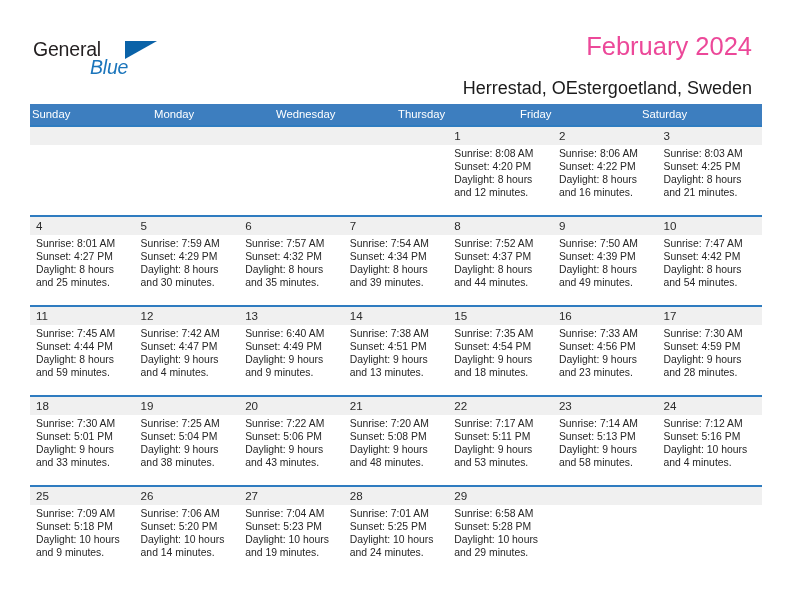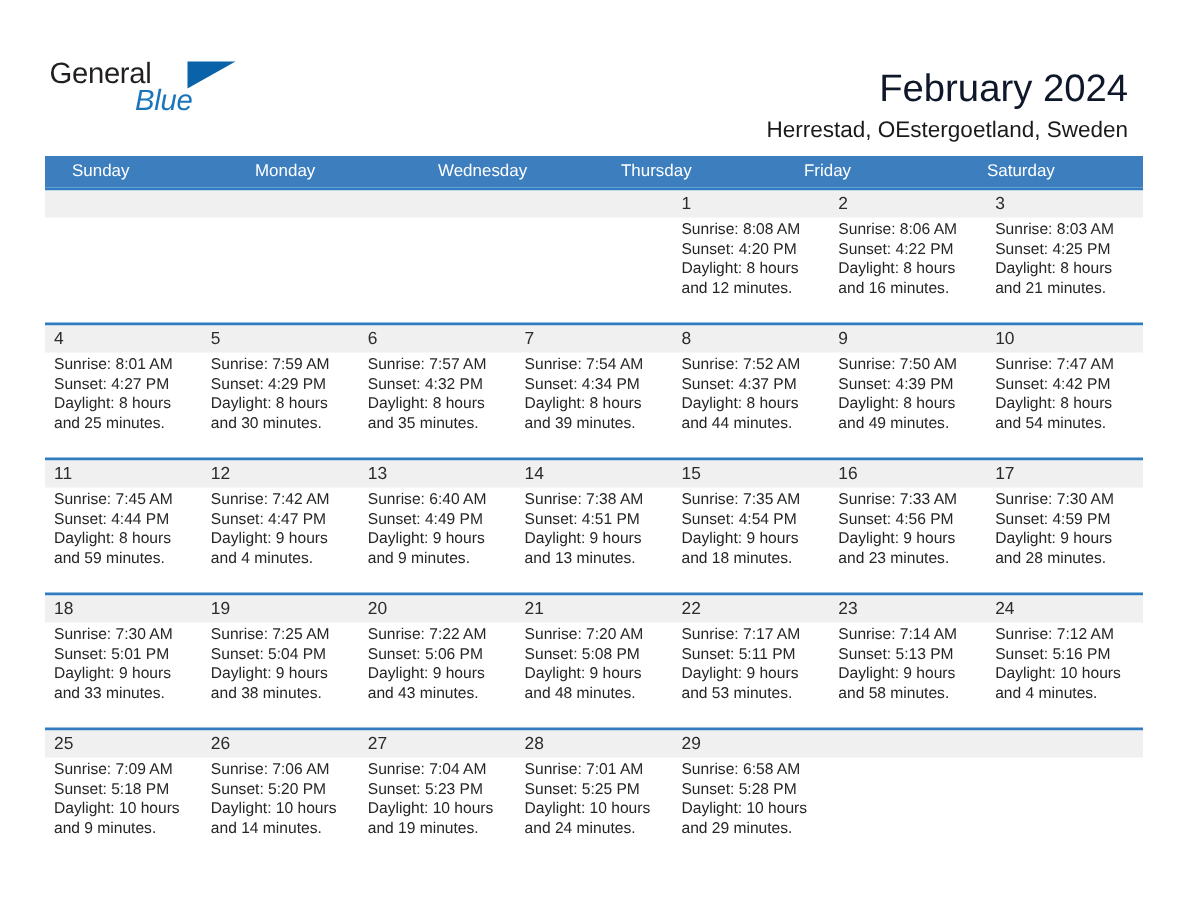--- a/index.html
+++ b/index.html
@@ -64,31 +64,30 @@
     height: 0;
     border-left: 32px solid #0a62a8;
     border-bottom: 18px solid transparent;
   }
 
   .title {
     position: absolute;
     right: 40px;
     top: 32px;
     font-size: 25.5px;
-    color: #0f172a;
+    color: #ec4899;
     text-align: center;
     white-space: nowrap;
     font-family: "Liberation Sans", sans-serif;
-    margin-top: 13px;
   }
   .subtitle {
     position: absolute;
     right: 40px;
     top: 78px;
-    font-size: 15px;
+    font-size: 18px;
     color: #1a1a1a;
     text-align: left;
     white-space: nowrap;
     font-family: "Liberation Sans", sans-serif;
   }
 
   
   .calendar {
     position: absolute;
     left: 30px;
@@ -99,21 +98,21 @@
     display: flex;
     width: 732px;
     height: 21px;
     background: #3d7ebf;
   }
   .weekday {
     flex: 1 1 0;
     color: #ffffff;
     font-size: 11.3px;
     line-height: 21px;
-    padding-left: 18px;
+    padding-left: 2px;
     box-sizing: border-box;
     white-space: nowrap;
     overflow: hidden;
   }
 
   .week {
     width: 732px;
     position: relative;
   }
   .week-rule {

